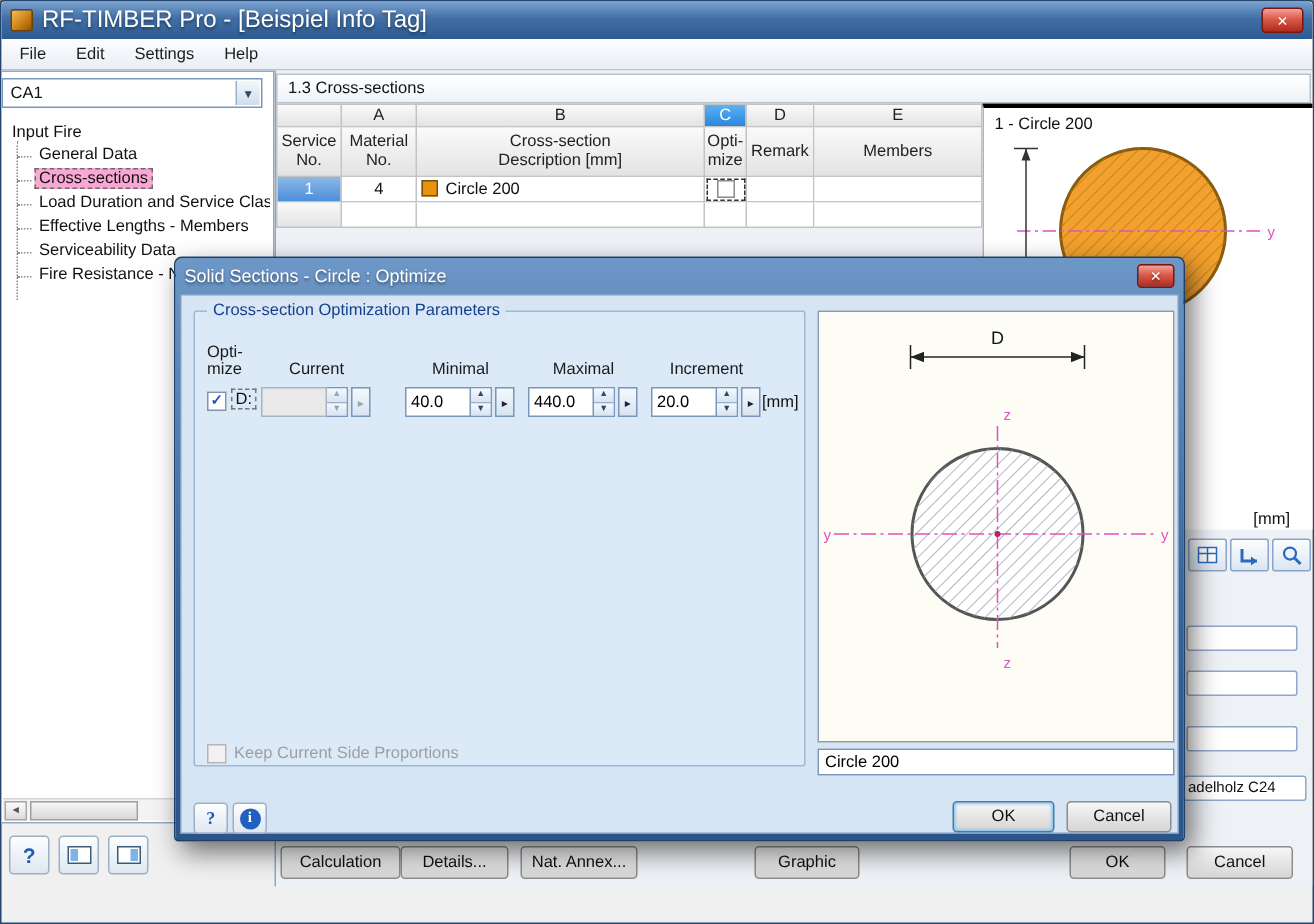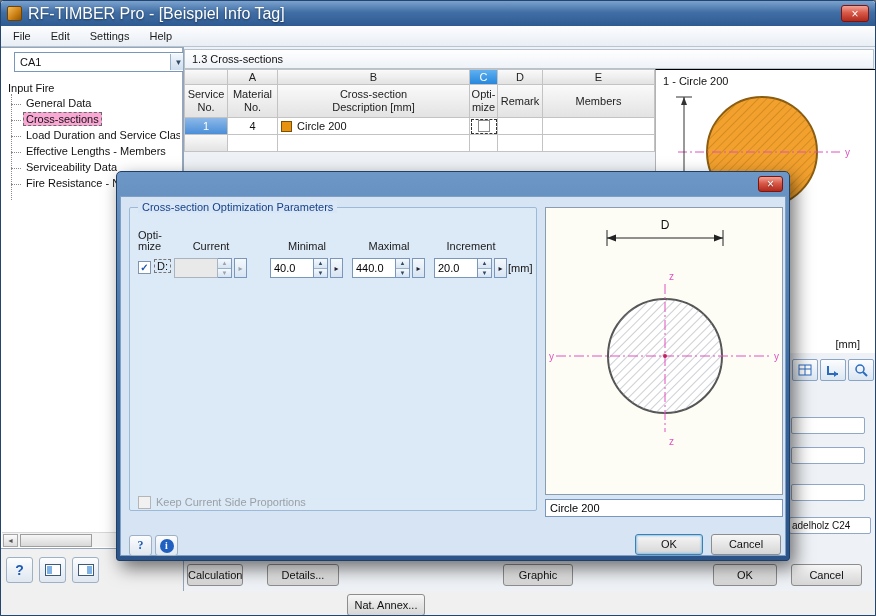--- a/index.html
+++ b/index.html
@@ -17,21 +17,21 @@
              background:linear-gradient(#f2a396,#d95a49 45%,#b02a1d);display:flex;align-items:center;justify-content:center;
              font-size:12px;line-height:1}
 
   
   .menubar{position:absolute;left:0;top:25px;width:100%;height:21px;display:flex;align-items:stretch;padding-left:2px;
            background:linear-gradient(#fdfdfe,#e8eef5);border-bottom:1px solid #b9c4d1}
   .menu-item{padding:4px 10px 0 10px;color:#1c1c1c}
 
   
   .left-panel{position:absolute;left:0;top:46px;width:182px;height:502px;background:#fff;border:1px solid #96a7bb;border-left:none}
-  .combo{position:absolute;left:13px;top:4px;width:174px;height:20px;background:#fff;border:1px solid #7a96ba;
+  .combo{position:absolute;left:0;top:4px;width:174px;height:20px;background:#fff;border:1px solid #7a96ba;
          display:flex;align-items:center;padding-left:5px}
   .combo-btn{position:absolute;right:1px;top:1px;bottom:1px;width:16px;border-left:1px solid #9ab1cc;
              background:linear-gradient(#f2f7fc,#cfdded);display:flex;align-items:center;justify-content:center;
              font-size:8px;color:#2f4a66}
   .tree{position:absolute;left:4px;top:32px;right:2px;height:210px;overflow:hidden}
   .tree::before{content:"";position:absolute;left:6px;top:14px;height:106px;border-left:1px dotted #8a8a8a}
   .tree-root{height:16px;line-height:16px;padding-left:3px}
   .tree-item{position:relative;height:16px;line-height:15px;padding-left:18px;white-space:nowrap;overflow:hidden}
   .tree-item::before{content:"";position:absolute;left:6px;top:8px;width:10px;border-top:1px dotted #8a8a8a}
   .tree-item .lbl{padding:0 2px;border:1px solid transparent}
@@ -66,21 +66,21 @@
   .sel-letter{background:linear-gradient(#5fb0f0,#2787dd);color:#fff}
   .sel-rowhdr{background:linear-gradient(#8cb8e8,#4b8fd9);color:#fff;text-align:center}
   .center{text-align:center}
   .desc{padding-left:3px;white-space:nowrap}
   .swatch{display:inline-block;width:11px;height:11px;background:#e8930f;border:1px solid #7a4f08;margin-right:5px;vertical-align:-2px}
   .optcell{display:flex;align-items:center;justify-content:center}
   .active-cell{outline:1px dashed #333;outline-offset:-2px}
   .cellcb{width:12px;height:12px;border:1px solid #8a8a8a;background:#fff}
 
   
-  .preview{position:absolute;left:471px;top:22px;width:221px;height:284px;background:#fff;border-left:1px solid #b3b3b3;border-top:1px solid #000000}
+  .preview{position:absolute;left:471px;top:22px;width:221px;height:284px;background:#fff;border-left:1px solid #b3b3b3;border-top:3px solid #000000}
   .pv-title{position:absolute;left:7px;top:5px;white-space:nowrap}
   .pv-unit{position:absolute;right:16px;top:268px}
   .pv-toolbar{position:absolute;left:608px;top:312px;display:flex;gap:2px}
   .pv-tbtn{width:26px;height:22px;border:1px solid #8aa4c8;border-radius:2px;background:linear-gradient(#fcfdfe,#dbe6f2);
            display:flex;align-items:center;justify-content:center}
   .pv-field{position:absolute;height:17px;background:#fff;border:1px solid #8fa8c8;border-radius:2px;font-size:10px;
             line-height:15px;white-space:nowrap;overflow:hidden;padding-left:2px}
 
   
   .btn{position:absolute;height:22px;border:1px solid #8d8d8d;border-radius:3px;text-align:center;line-height:20px;color:#111;
@@ -289,31 +289,32 @@
       </span>
     </div>
 
     <div class="pv-field" style="left:607px;top:370px;width:74px"></div>
     <div class="pv-field" style="left:607px;top:400px;width:74px"></div>
     <div class="pv-field" style="left:607px;top:437px;width:74px"></div>
     <div class="pv-field" style="left:605px;top:470px;width:82px">
       <span>adelholz C24</span>
     </div>
 
-    <div class="btn" style="left:3px;top:517px;width:56px">Calculation</div>
+    <div class="btn" style="left:3px;top:517px;width:80px">Calculation</div>
     <div class="btn" style="left:83px;top:517px;width:72px">Details...</div>
-    <div class="btn" style="left:163px;top:547px;width:78px">Nat. Annex...</div>
+    <div class="btn" style="left:163px;top:517px;width:78px">Nat. Annex...</div>
     <div class="btn" style="left:319px;top:517px;width:70px">Graphic</div>
     <div class="btn" style="left:529px;top:517px;width:64px">OK</div>
     <div class="btn" style="left:607px;top:517px;width:71px">Cancel</div>
   </div>
 
 
   <div class="dialog">
     <div class="dlg-title">
+      <span>Solid Sections - Circle : Optimize</span>
       <span class="close-btn dlg-close" style="margin-left:auto">
           <span>×</span>
         </span>
     </div>
     <div class="dlg-body">
 
       <div class="group">
         <span class="group-title">Cross-section Optimization Parameters</span>
 
         <div class="gh gh-opt">

